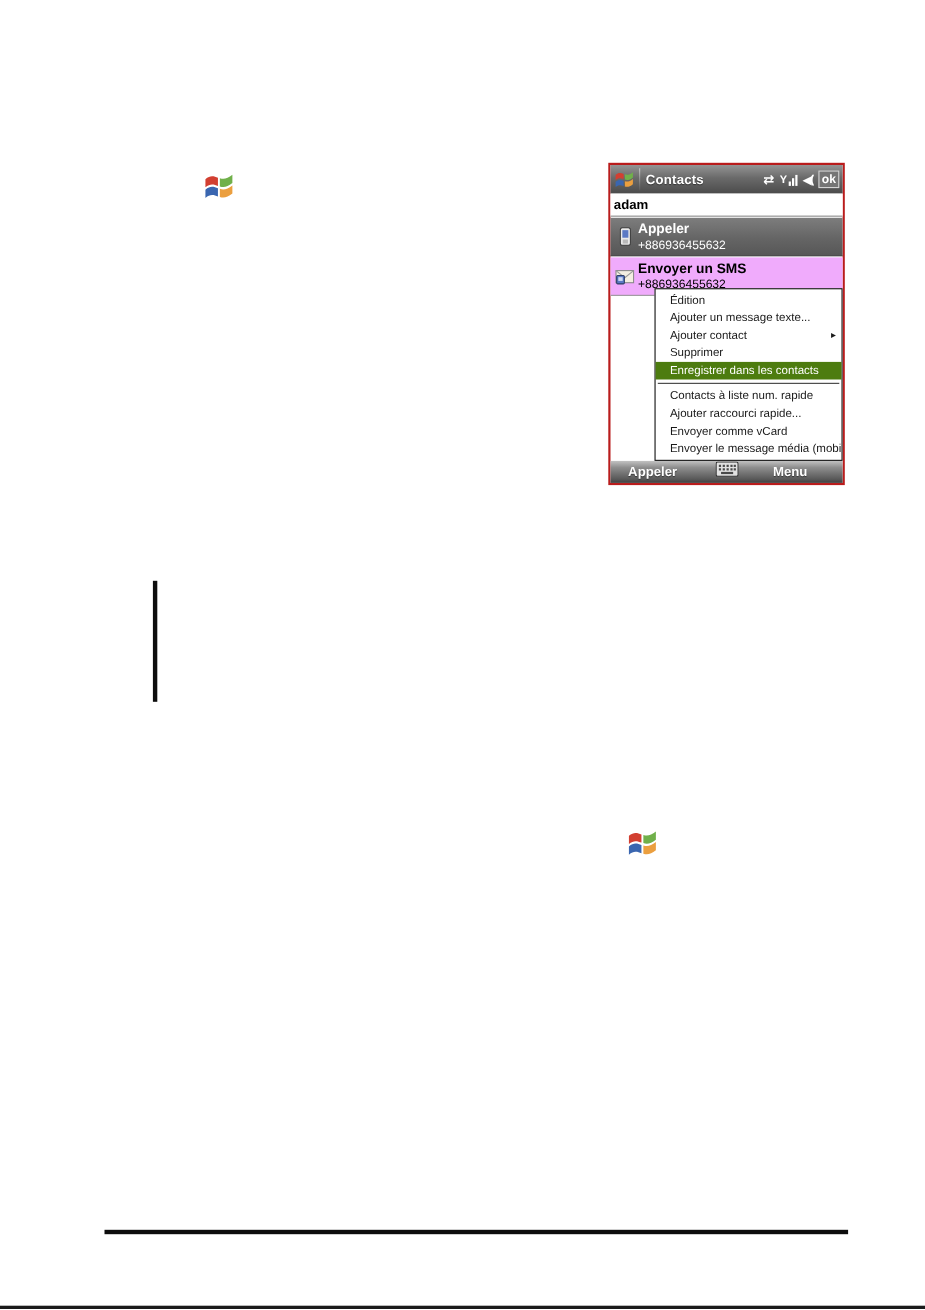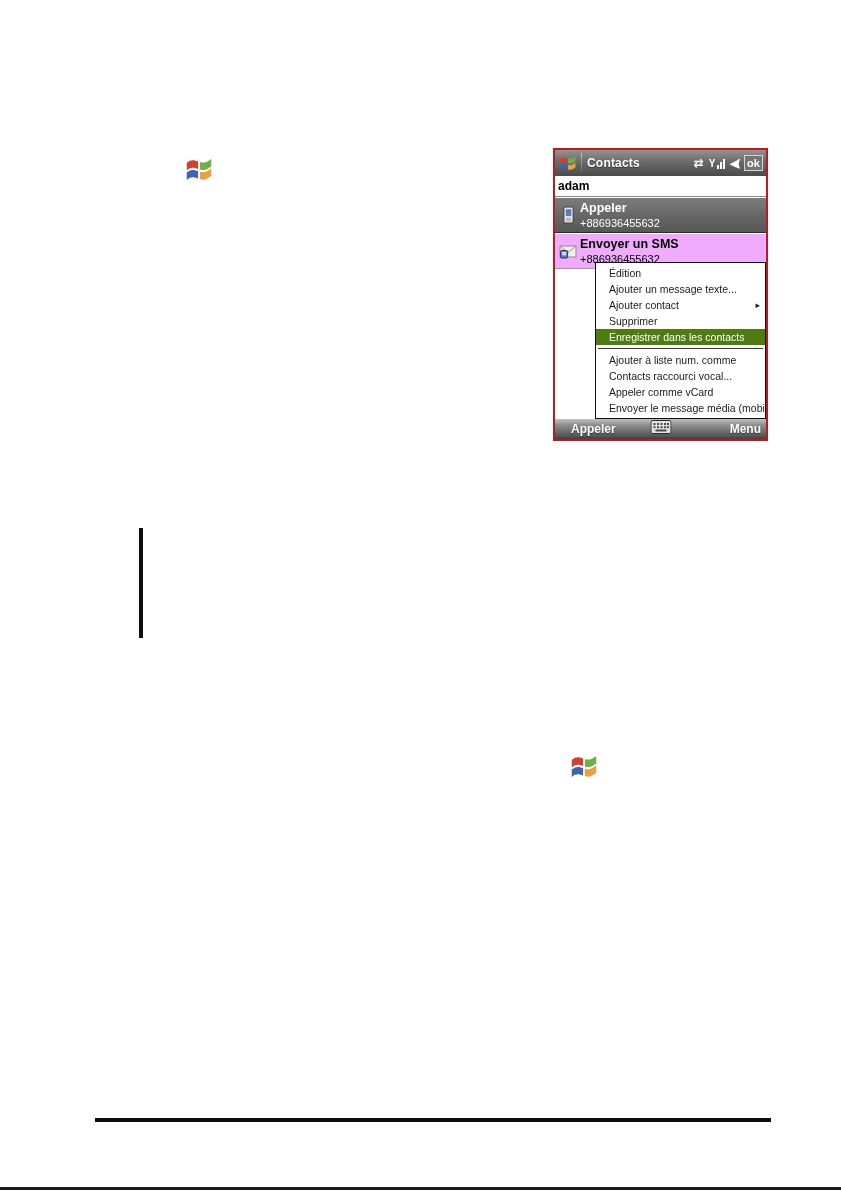--- a/index.html
+++ b/index.html
@@ -59,21 +59,21 @@
   .mi .sub-arrow { position:absolute; right:5px; top:0; font-size:9px; line-height:16px; color:#1a1a1a;
                    font-family:"DejaVu Sans", sans-serif; }
   .msep { border-top:1px solid #3c3c3c; margin:3px 2px; height:0; }
 
   
   .softbar { position:absolute; left:0; bottom:0; width:211px; height:20px;
              background:linear-gradient(180deg,#c2c2c2 0%,#8e8e8e 30%,#565656 85%,#3f3f3f 100%);
              display:flex; align-items:center; color:#fff; }
   .sk { font-size:12px; font-weight:bold; text-shadow:0 1px 1px rgba(0,0,0,.5); }
   .sk-left { margin-left:16px; }
-  .sk-right { margin-left:auto; margin-right:5px; }
+  .sk-right { margin-left:auto; margin-right:32px; }
   .kbd-icon { position:absolute; left:50%; top:50%; transform:translate(-50%,-50%); }
 </style>
 </head>
 <body>
 
 <div class="page">
 
   <div class="win-logo logo-1">
     <svg viewBox="0 0 32 32" width="28" height="28" aria-hidden="true">
       <path d="M2,9 C7,4.5 11,6 15,7.5 L15,16 C11,14.5 7,13 2,17.5 Z" fill="#d23f31"></path>
@@ -138,23 +138,23 @@
       </span>
     </div>
 
     <div class="menu">
       <div class="mi"><span>Édition</span></div>
       <div class="mi"><span>Ajouter un message texte...</span></div>
       <div class="mi"><span>Ajouter contact</span><span class="sub-arrow">▸</span></div>
       <div class="mi"><span>Supprimer</span></div>
       <div class="mi selected"><span>Enregistrer dans les contacts</span></div>
       <div class="msep"></div>
-      <div class="mi"><span>Ajouter à liste num. comme</span></div>
-      <div class="mi"><span>Contacts raccourci vocal...</span></div>
-      <div class="mi"><span>Appeler comme vCard</span></div>
+      <div class="mi"><span>Contacts à liste num. rapide</span></div>
+      <div class="mi"><span>Ajouter raccourci rapide...</span></div>
+      <div class="mi"><span>Envoyer comme vCard</span></div>
       <div class="mi"><span>Envoyer le message média (mobile)</span></div>
     </div>
 
     <div class="softbar">
       <span class="sk sk-left">Appeler</span>
       <span class="kbd-icon">
         <svg width="21" height="14" viewBox="0 0 21 14" aria-hidden="true">
           <rect x="0.5" y="0.5" width="20" height="13" rx="1.5" fill="#e2e2e2" stroke="#2b2b2b"></rect>
           <g fill="#4a4a4a">
             <rect x="3" y="3" width="2" height="2"></rect>

